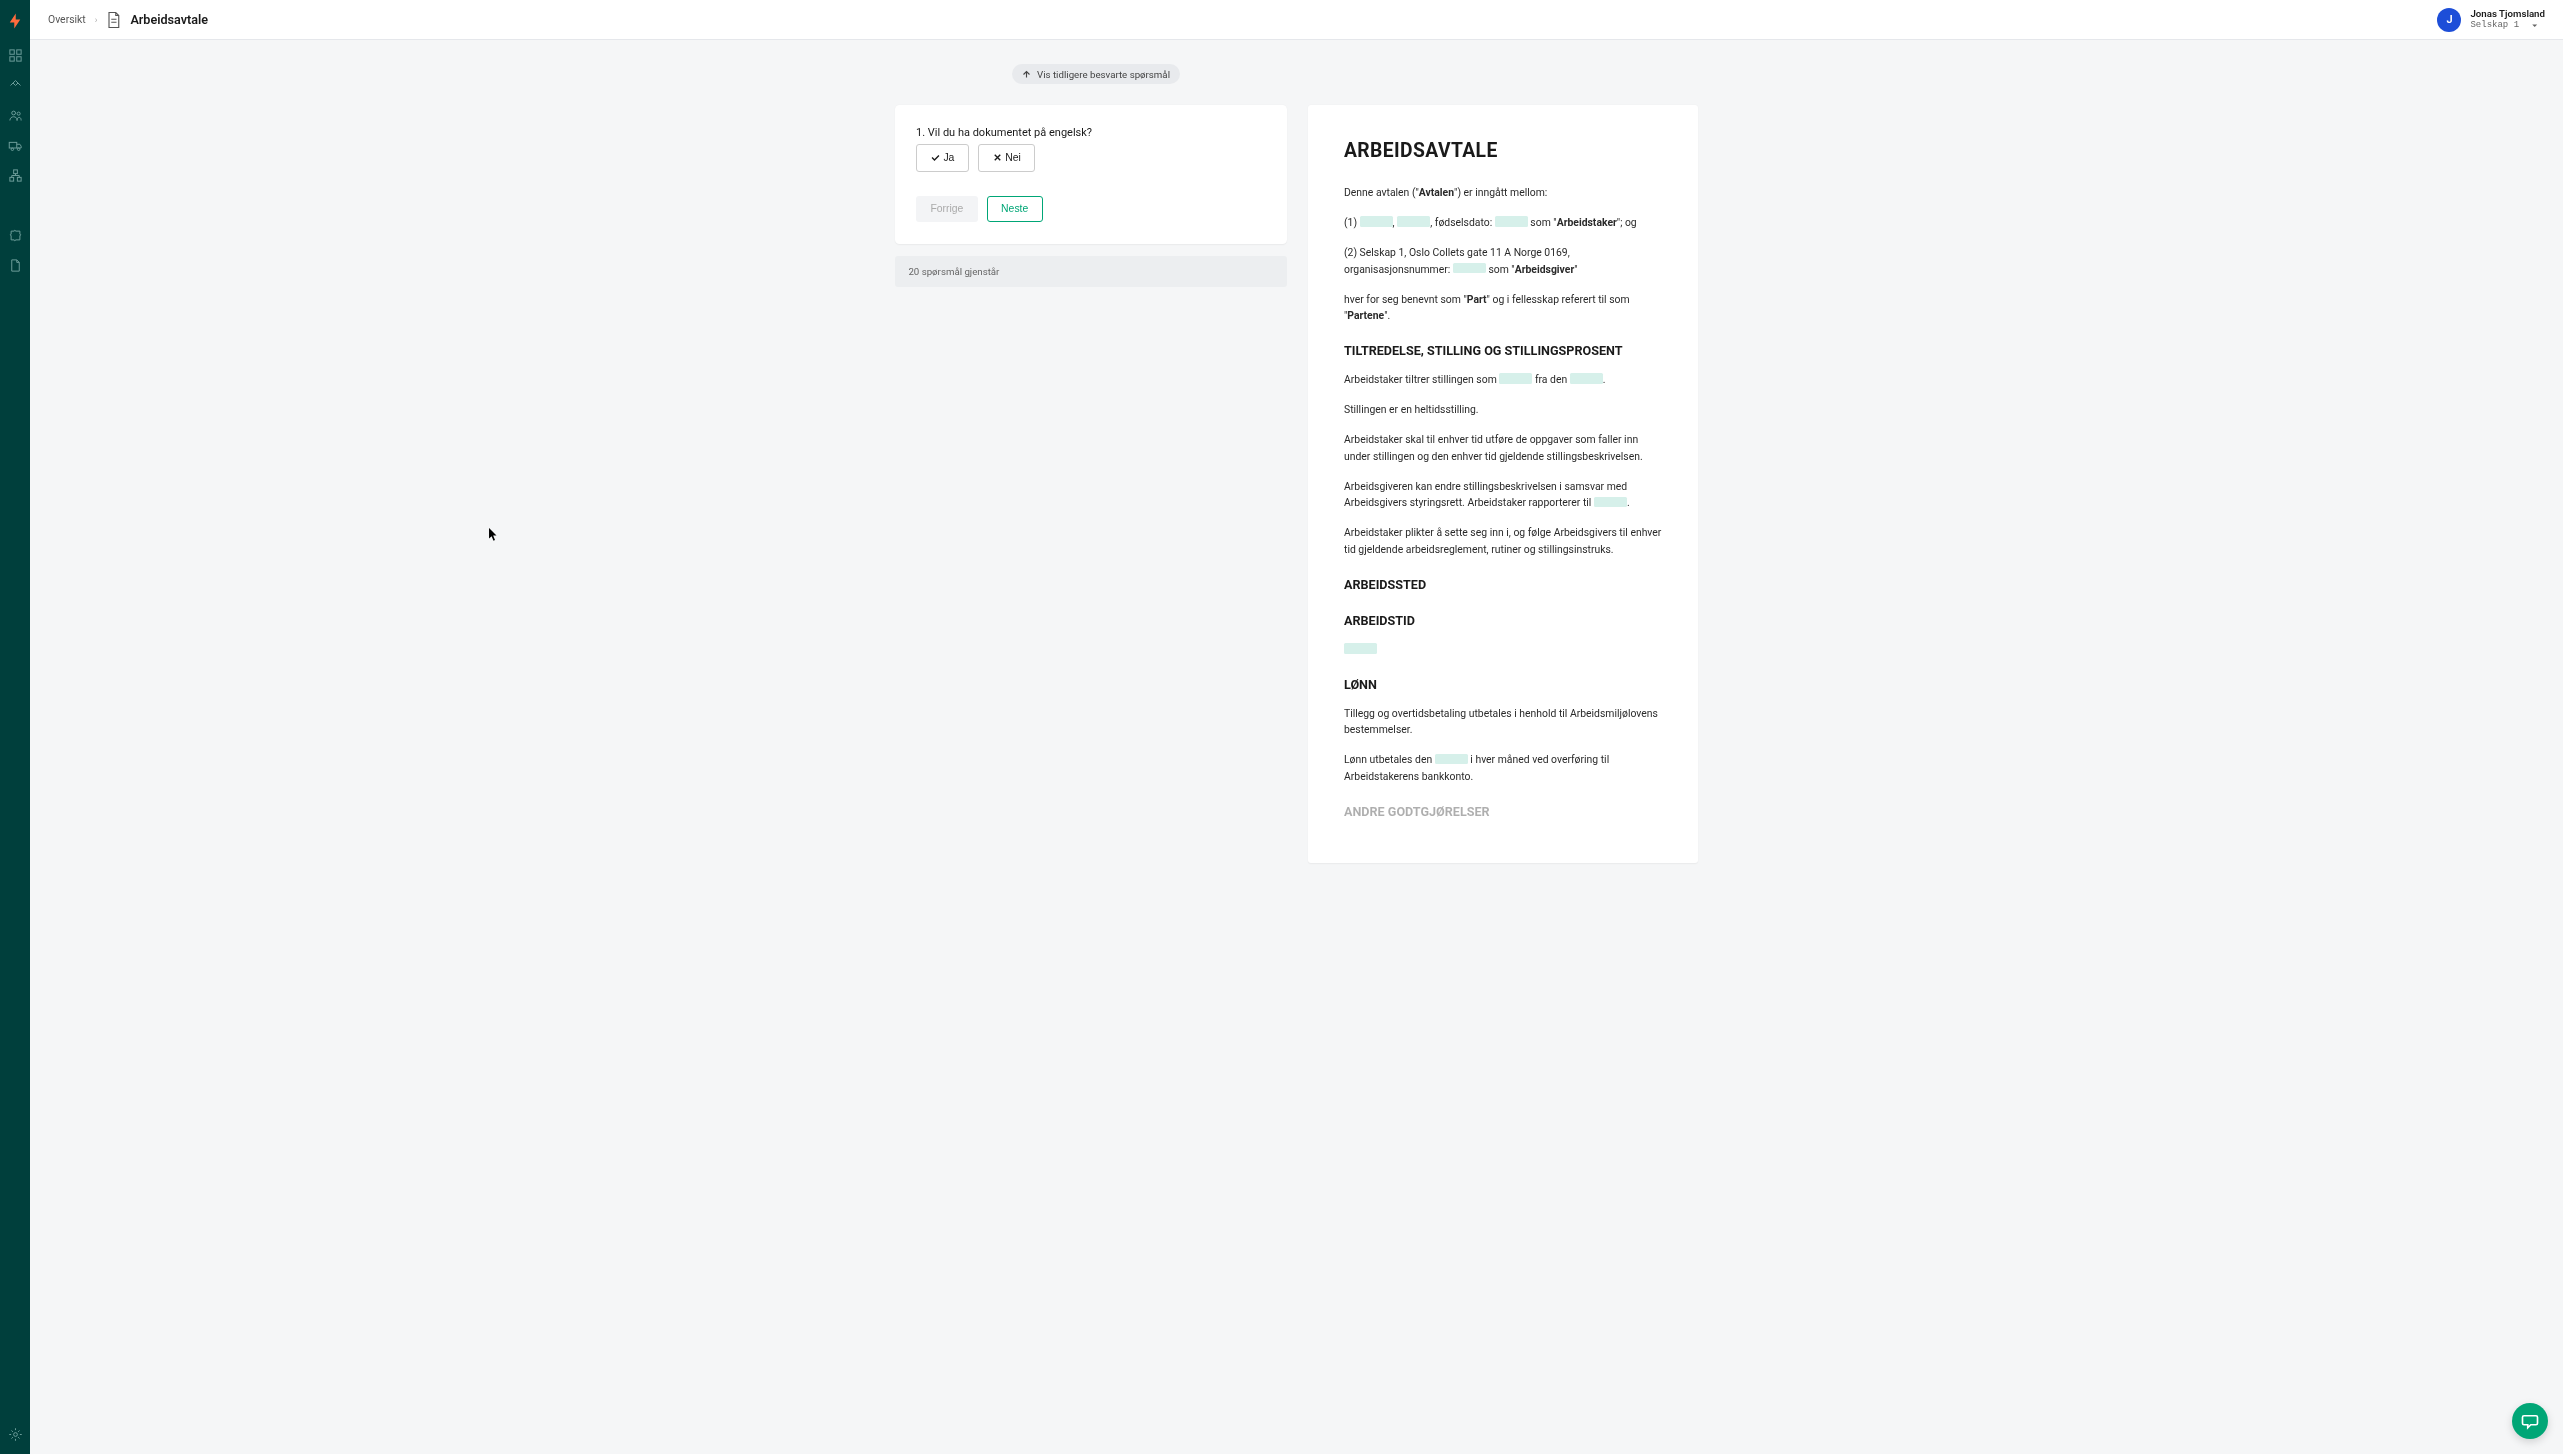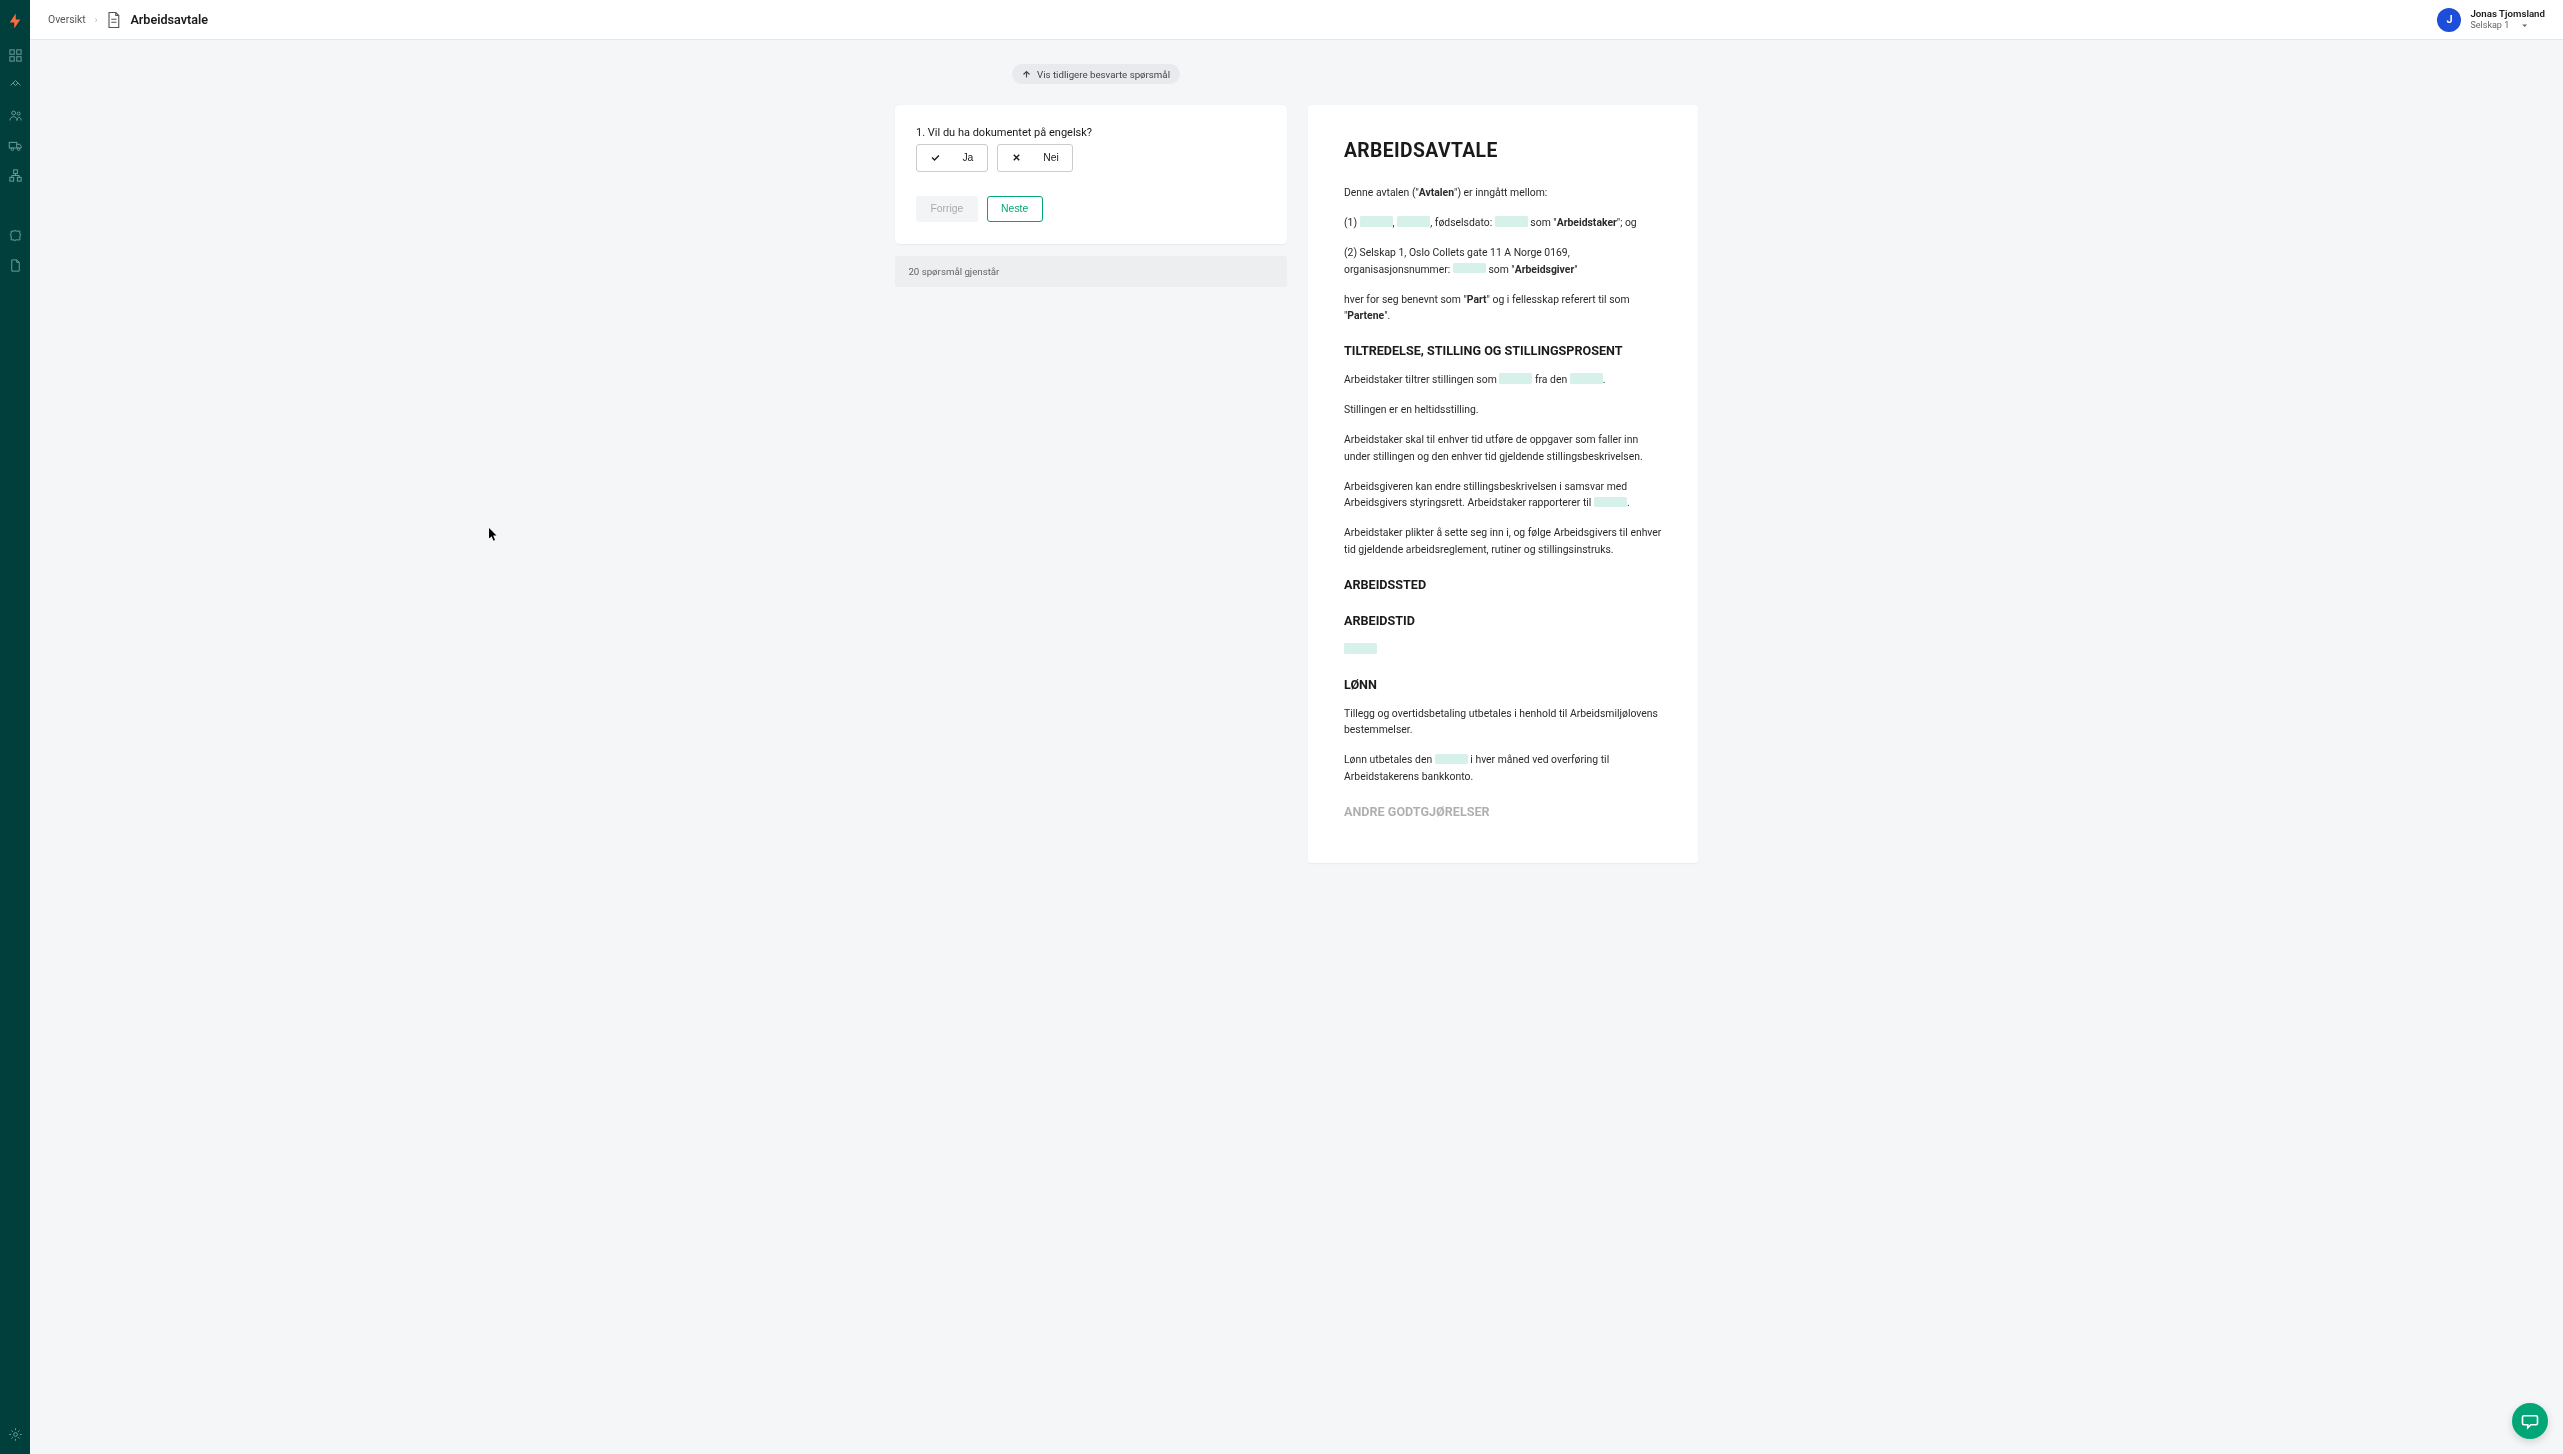--- a/index.html
+++ b/index.html
@@ -151,20 +151,21 @@
       font-size: 9.7px;
       font-weight: 600;
       color: #1a1a1a;
     }
     
     .company-selector {
       display: flex;
       align-items: center;
       gap: 12px;
       cursor: pointer;
+      font-family: Liberation Mono, monospace;
     }
     
     .company-name {
       font-size: 9px;
       color: #666;
     }
     
     .chevron-down {
       width: 7.4px;
       height: 7.4px;
@@ -237,21 +238,21 @@
     
     .answer-buttons {
       display: flex;
       gap: 9px;
       margin-bottom: 24px;
     }
     
     .answer-btn {
       display: inline-flex;
       align-items: center;
-      gap: 21px;
+      gap: 2px;
       border: 0.7px solid #ccc;
       background: #fff;
       border-radius: 3px;
       padding: 7.4px 13.4px;
       font-size: 10.4px;
       cursor: pointer;
       color: #1a1a1a;
     }
     
     .answer-btn-icon {

